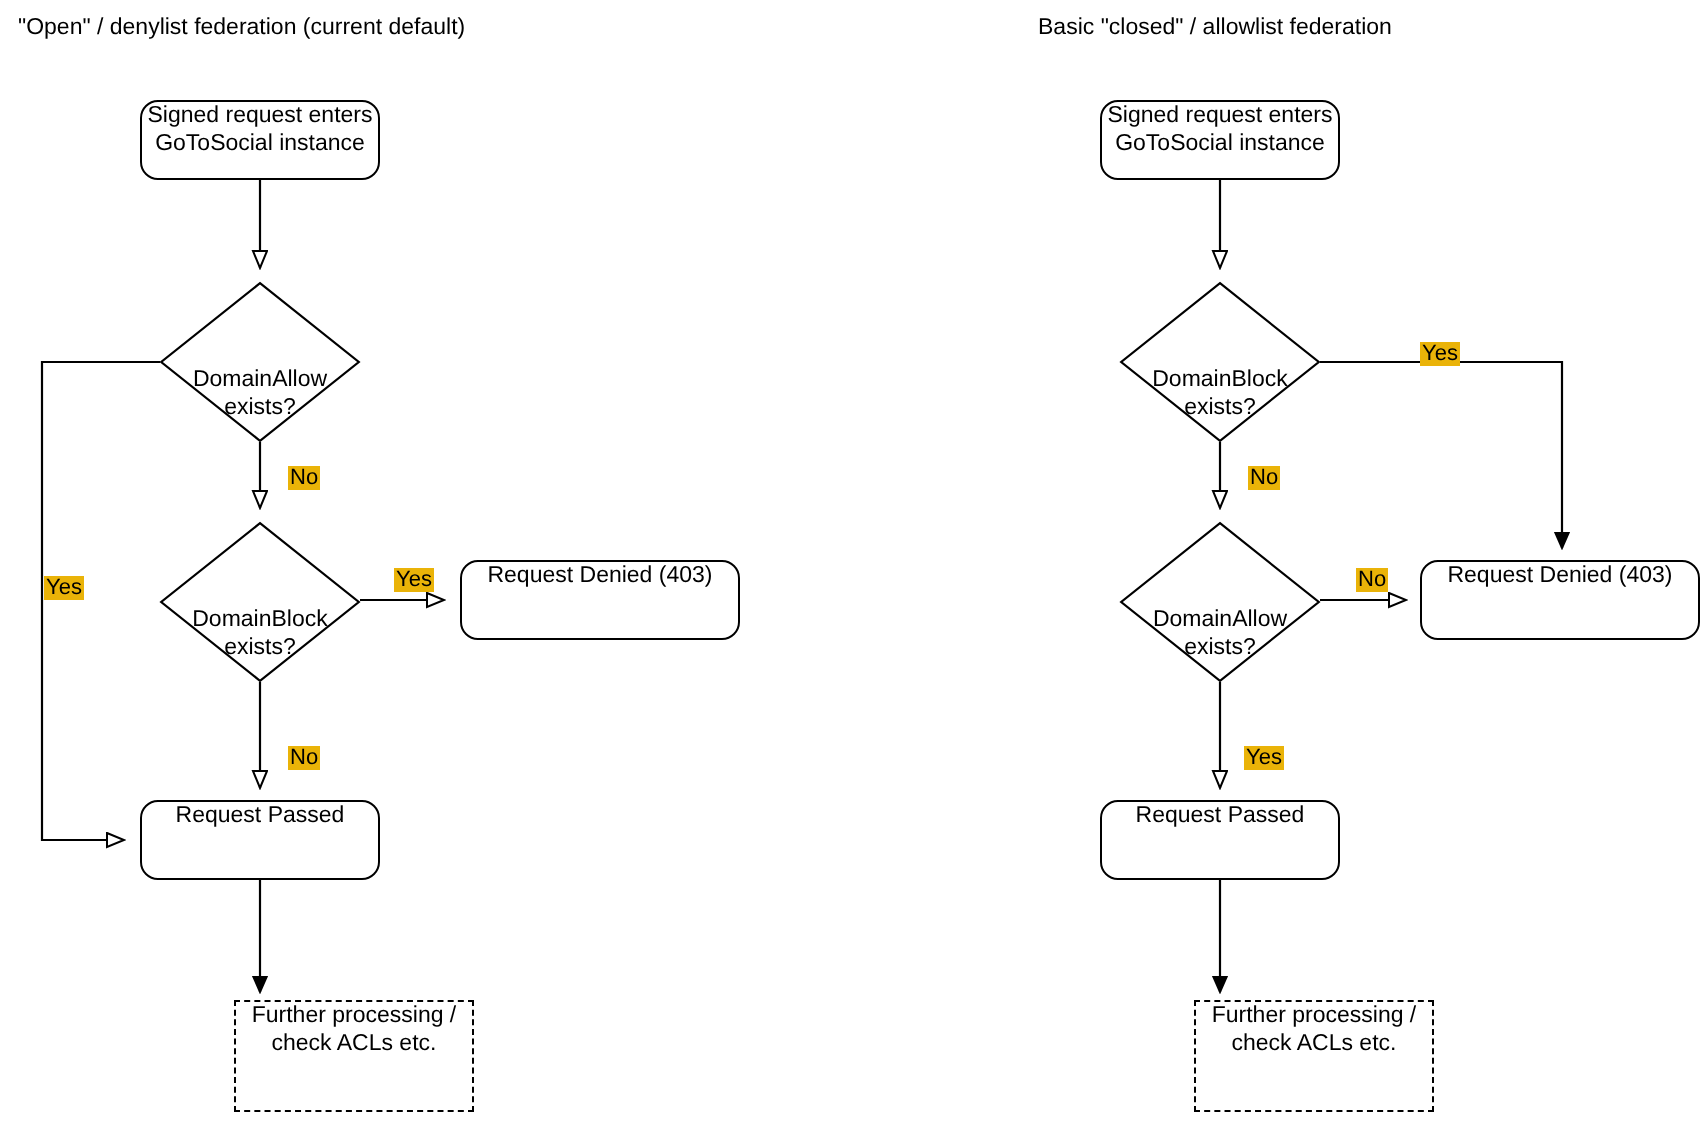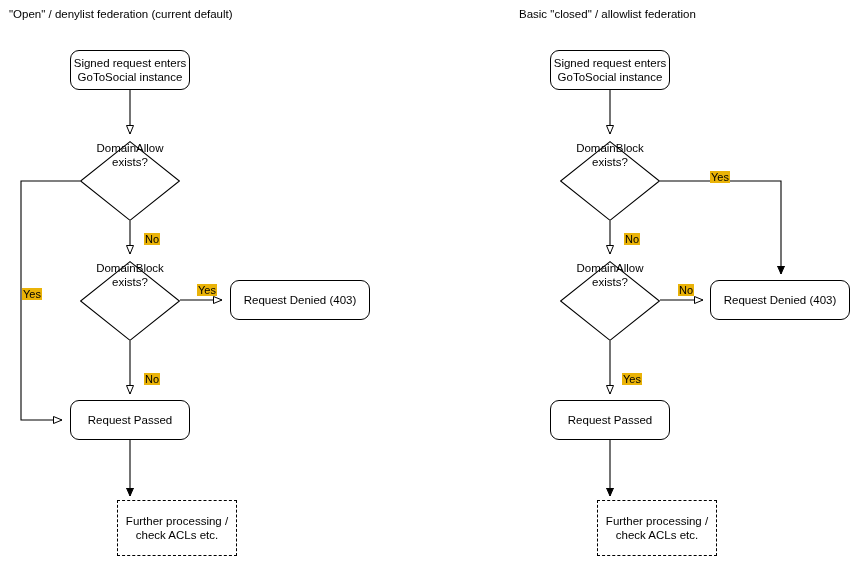--- a/index.html
+++ b/index.html
@@ -28,21 +28,20 @@
     color: #000000;
     white-space: nowrap;
   }
   #title-left  { left: 9px;   top: 8px; }
   #title-right { left: 519px; top: 8px; }
 
   .node {
     position: absolute;
     box-sizing: border-box;
     display: flex;
-    align-items: center;
     justify-content: center;
     text-align: center;
     font-size: 11.5px;
     line-height: 14px;
     color: #000000;
     background: #ffffff;
   }
   .node.rounded {
     border: 1px solid #000000;
     border-radius: 9px;
@@ -58,24 +57,25 @@
     position: absolute;
     box-sizing: border-box;
   }
   .diamond-wrap svg {
     position: absolute;
     left: 0; top: 0;
     overflow: visible;
   }
   .diamond-text {
     position: absolute;
-    left: 0; top: 0;
+    left: 0; top: 16px;
     width: 100%;
     height: 100%;
     display: flex;
+    align-items: center;
     justify-content: center;
     text-align: center;
     font-size: 11.5px;
     line-height: 14px;
     color: #000000;
     pointer-events: none;
   }
 
   .edge-label {
     position: absolute;

